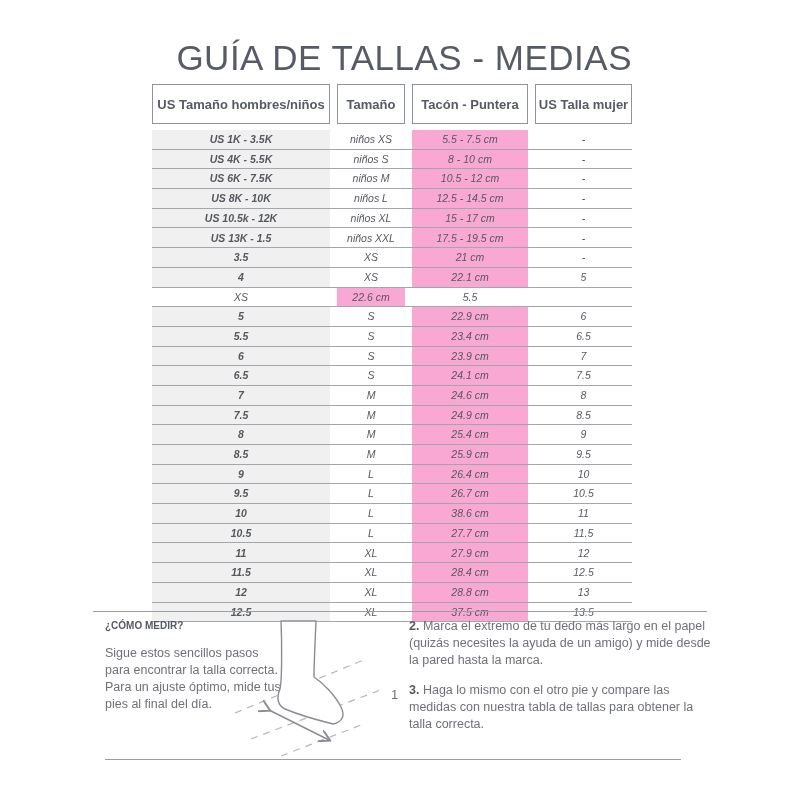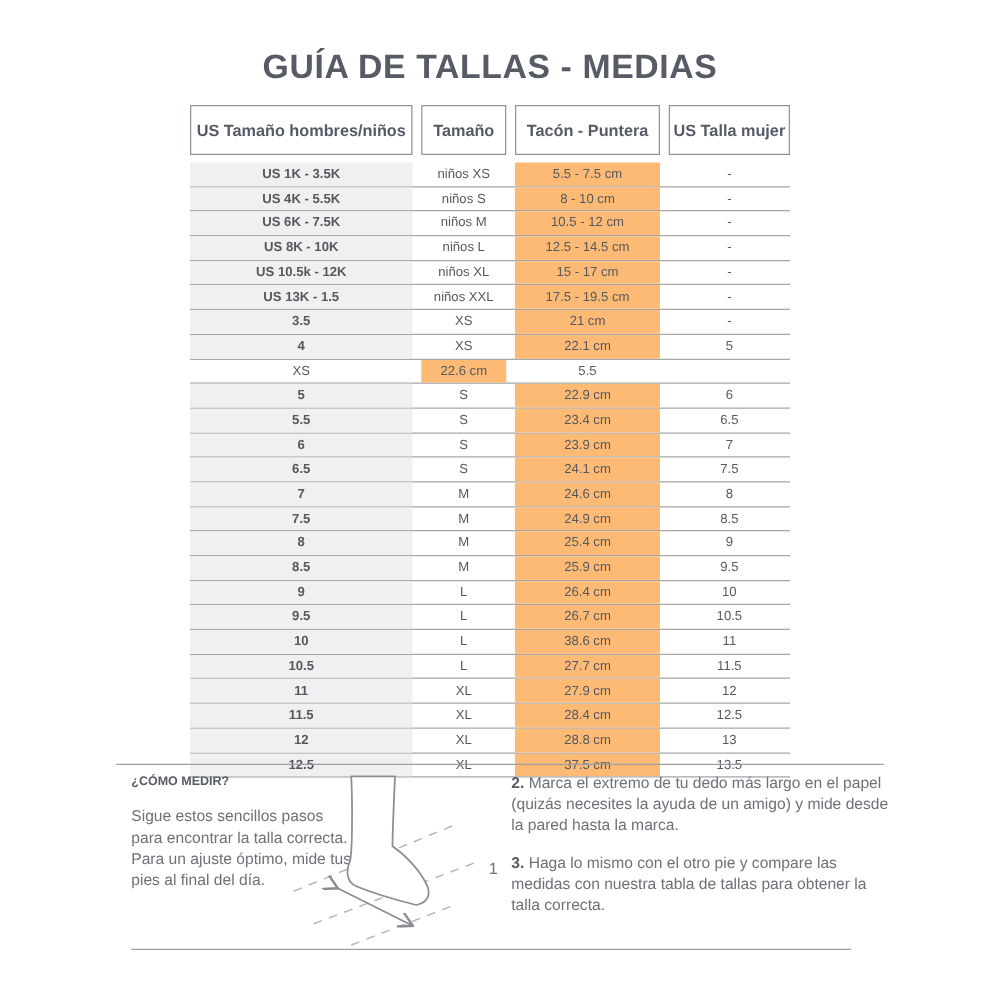--- a/index.html
+++ b/index.html
@@ -3,44 +3,44 @@
 <meta charset="utf-8">
 <style>
   html,body{margin:0;padding:0;}
   body{
     width:800px;height:800px;position:relative;background:#ffffff;
     font-family:"Liberation Sans","DejaVu Sans",sans-serif;
     color:#5d6066;overflow:hidden;
   }
   .page-title{
     position:absolute;left:152px;top:38px;width:480px;
-    text-align:center;font-size:27px;font-weight:bold;
+    text-align:right;font-size:35px;font-weight:normal;
     color:#575b65;letter-spacing:.5px;white-space:nowrap;
   }
   
   #table-wrap{position:absolute;left:152px;top:84px;width:480px;}
   .hdr-row,.body-row{
     display:grid;grid-template-columns:178px 68px 116px 97px;column-gap:7px;
   }
   .hdr-cell{
     height:40px;border:1.5px solid #8f939b;background:#fff;
     display:flex;align-items:center;justify-content:center;
     font-size:13px;font-weight:bold;color:#565a64;box-sizing:border-box;
     white-space:nowrap;
   }
-  #table-body{margin-top:6px;}
+  #table-body{margin-top:6px;font-style:italic;}
   .body-row{
     height:19.7px;box-sizing:border-box;border-bottom:1px solid #a3a6ab;
   }
   .cell{
     display:flex;align-items:center;justify-content:center;
     font-size:10.5px;color:#55585f;line-height:1;white-space:nowrap;
   }
   .cell.c0{background:#f0f0f1;font-weight:bold;}
-  .cell.c2{background:#fdba74;}
+  .cell.c2{background:#f9a8d4;}
   
   .divider{position:absolute;height:0;border-top:1.5px solid #9b9ea3;}
   #divider-top{left:93px;top:611px;width:614px;}
   #divider-bottom{left:105px;top:759px;width:576px;}
   
   .htm-heading{
     position:absolute;left:105px;top:620px;
     font-size:10px;font-weight:bold;color:#565a64;
   }
   .htm-intro{

